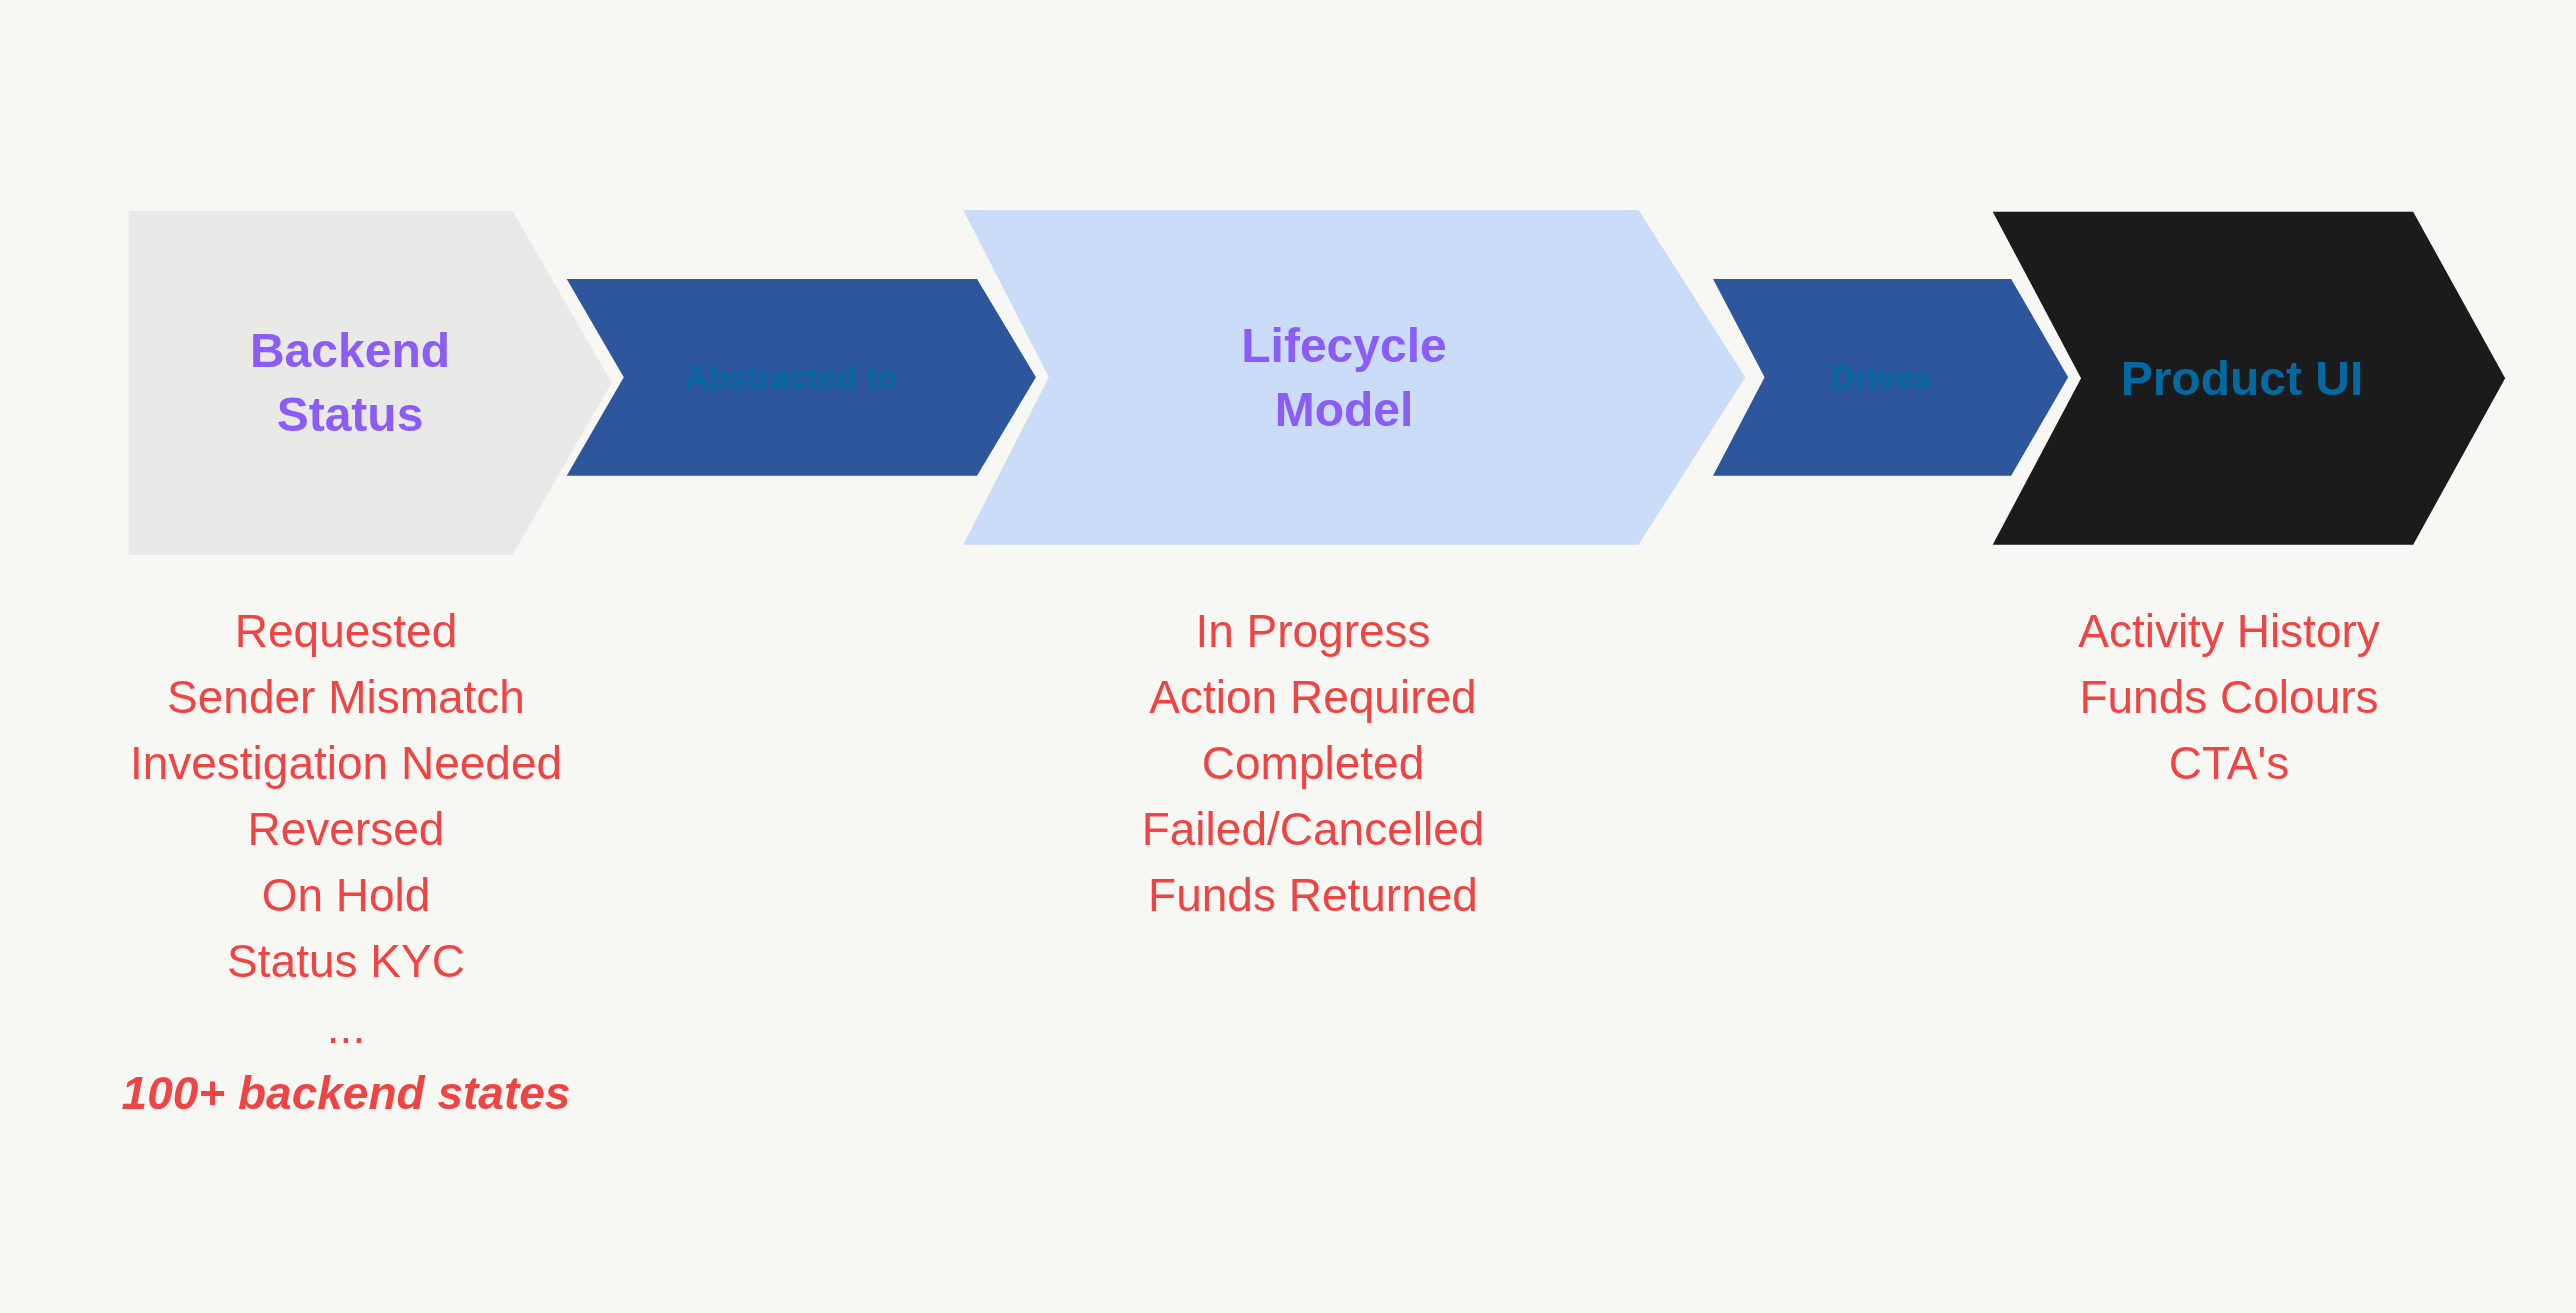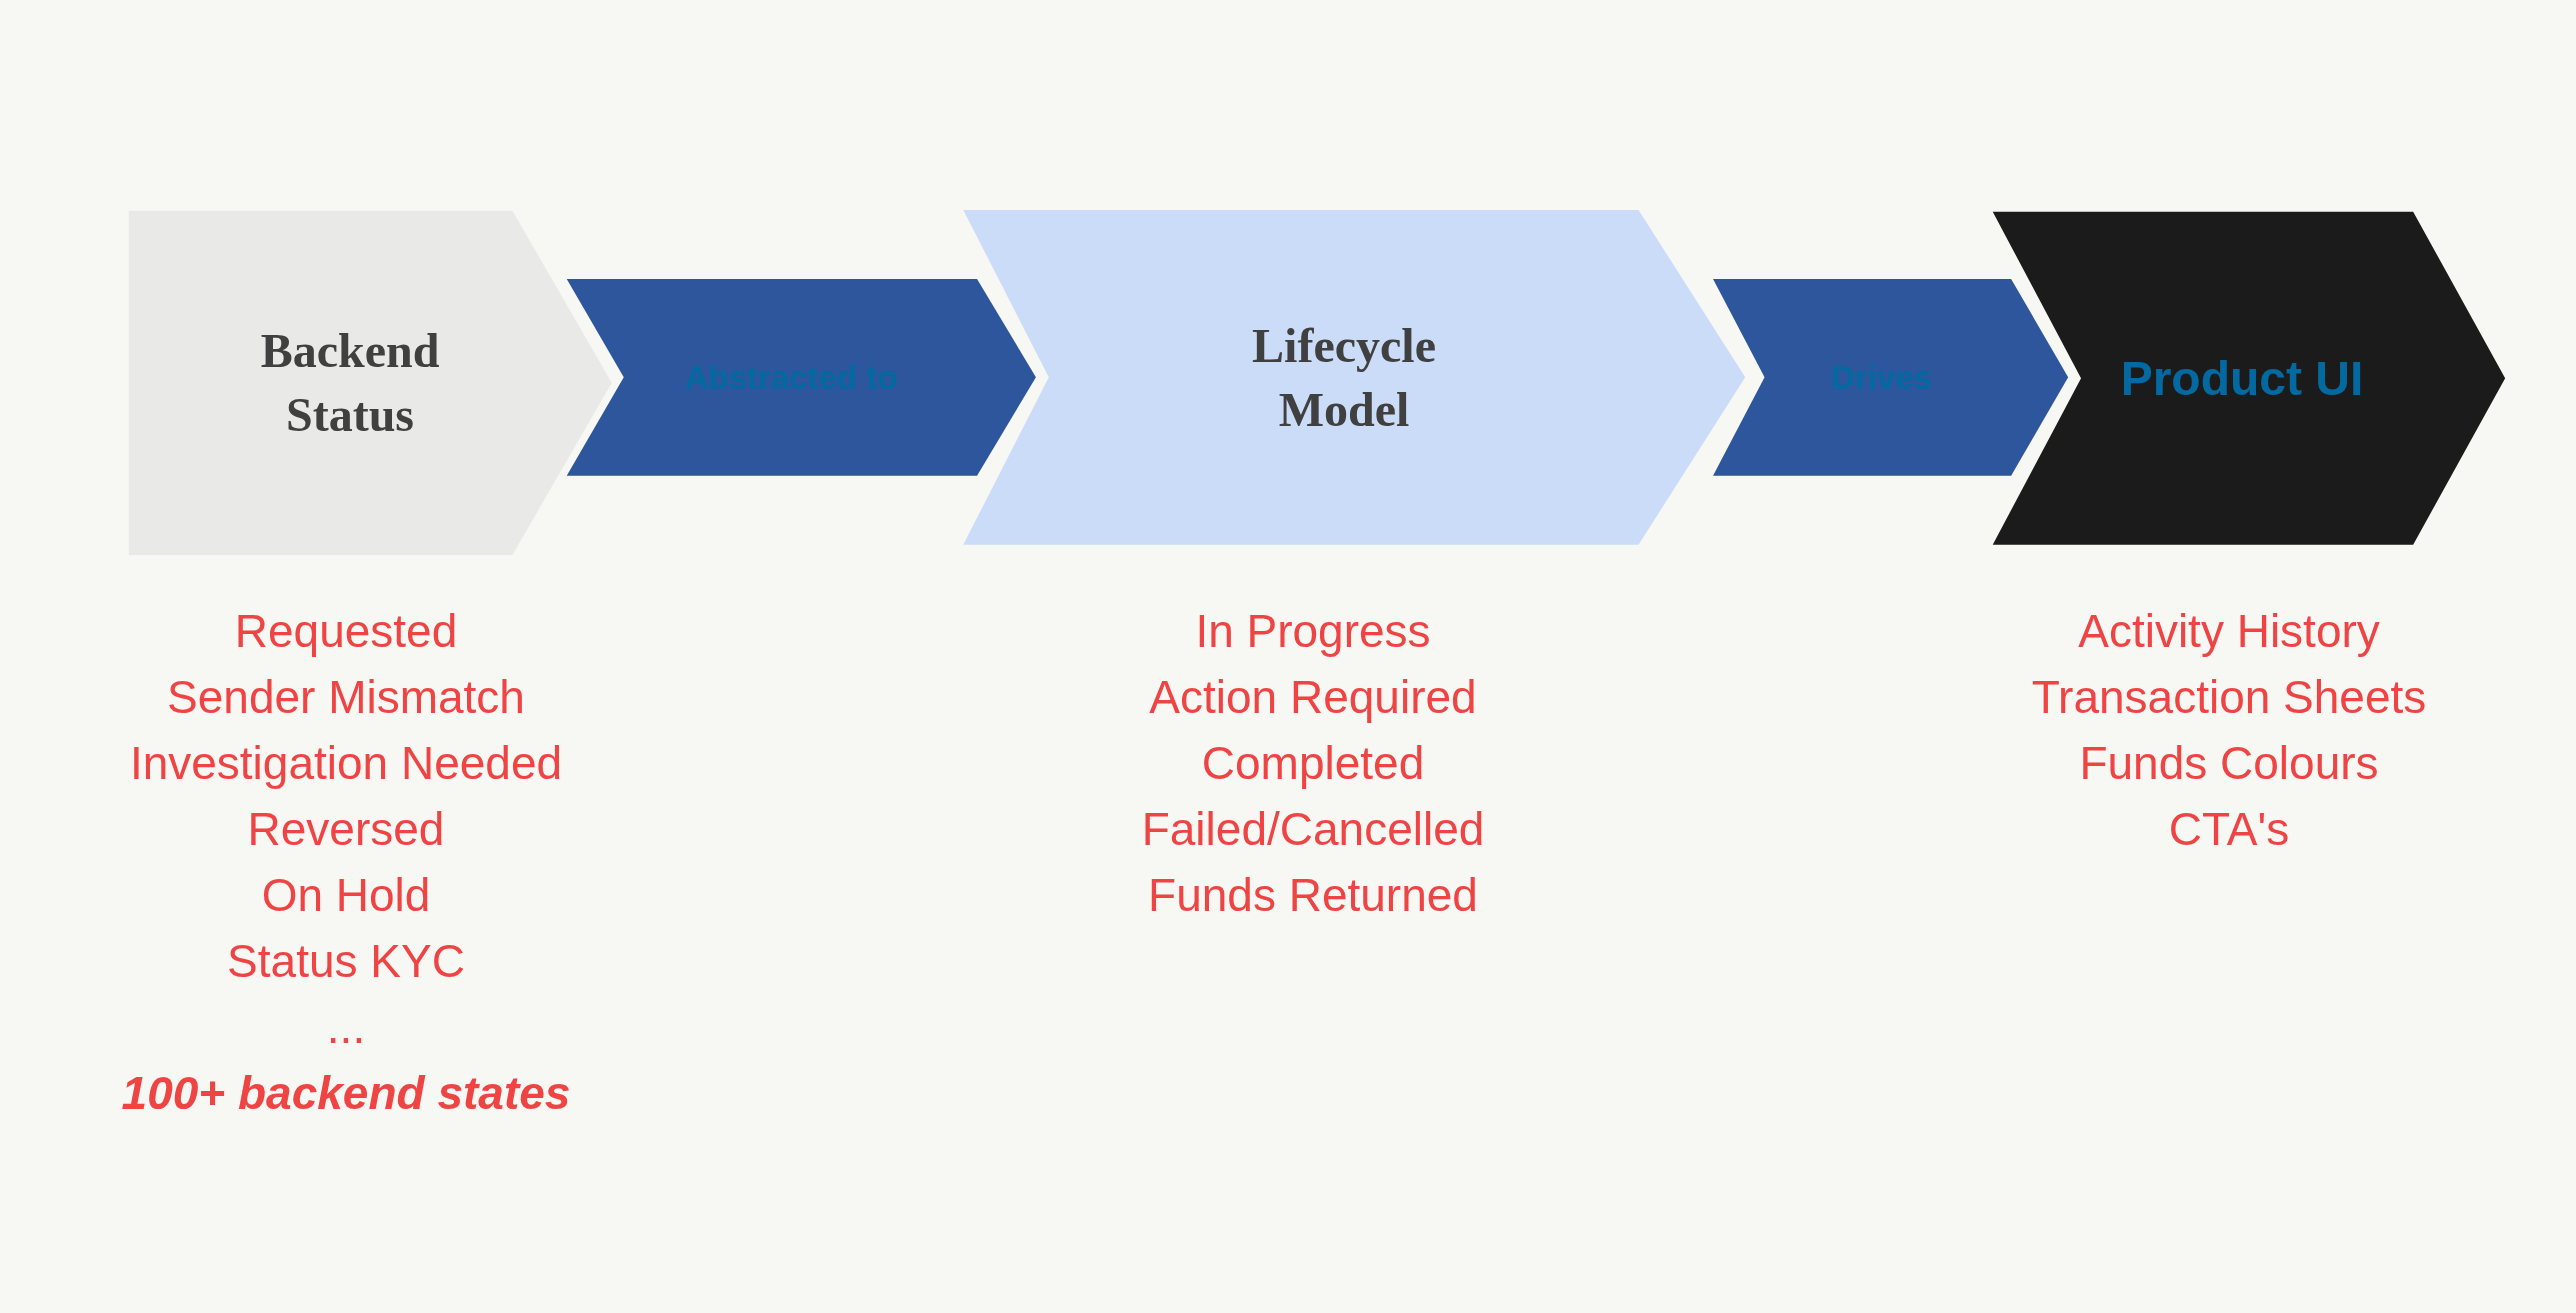--- a/index.html
+++ b/index.html
@@ -23,21 +23,21 @@
     position: absolute;
     display: flex;
     flex-direction: column;
     align-items: center;
     justify-content: center;
     text-align: center;
     font-weight: 700;
     pointer-events: none;
   }
   .shape-label .ln { display: block; }
-  .label-dark   { color: #404040; font-family: Liberation Serif, serif; }
+  .label-dark   { color: #8b5cf6; }
   .label-light  { color: #0369a1; }
   .node-label   { font-size: 48px; line-height: 64px; }
   .connector-label { font-size: 33px; line-height: 40px; }
 
   .label-backend   { left: 129px;  top: 211px; width: 442px; height: 344px; }
   .label-abstracted{ left: 598px;  top: 279px; width: 386px; height: 197px; }
   .label-lifecycle { left: 1049px; top: 210px; width: 590px; height: 335px; }
   .label-drives    { left: 1739px; top: 279px; width: 285px; height: 197px; }
   .label-product   { left: 2071px; top: 212px; width: 342px; height: 333px; }
 
@@ -105,19 +105,18 @@
   <div class="state-list list-lifecycle">
     <span class="list-item">In Progress</span>
     <span class="list-item">Action Required</span>
     <span class="list-item">Completed</span>
     <span class="list-item">Failed/Cancelled</span>
     <span class="list-item">Funds Returned</span>
   </div>
 
   <div class="state-list list-product">
     <span class="list-item">Activity History</span>
-    <span class="list-item">Transaction Sheets</span>
     <span class="list-item">Funds Colours</span>
     <span class="list-item">CTA's</span>
   </div>
 
 </div>
 
 
 </body></html>

